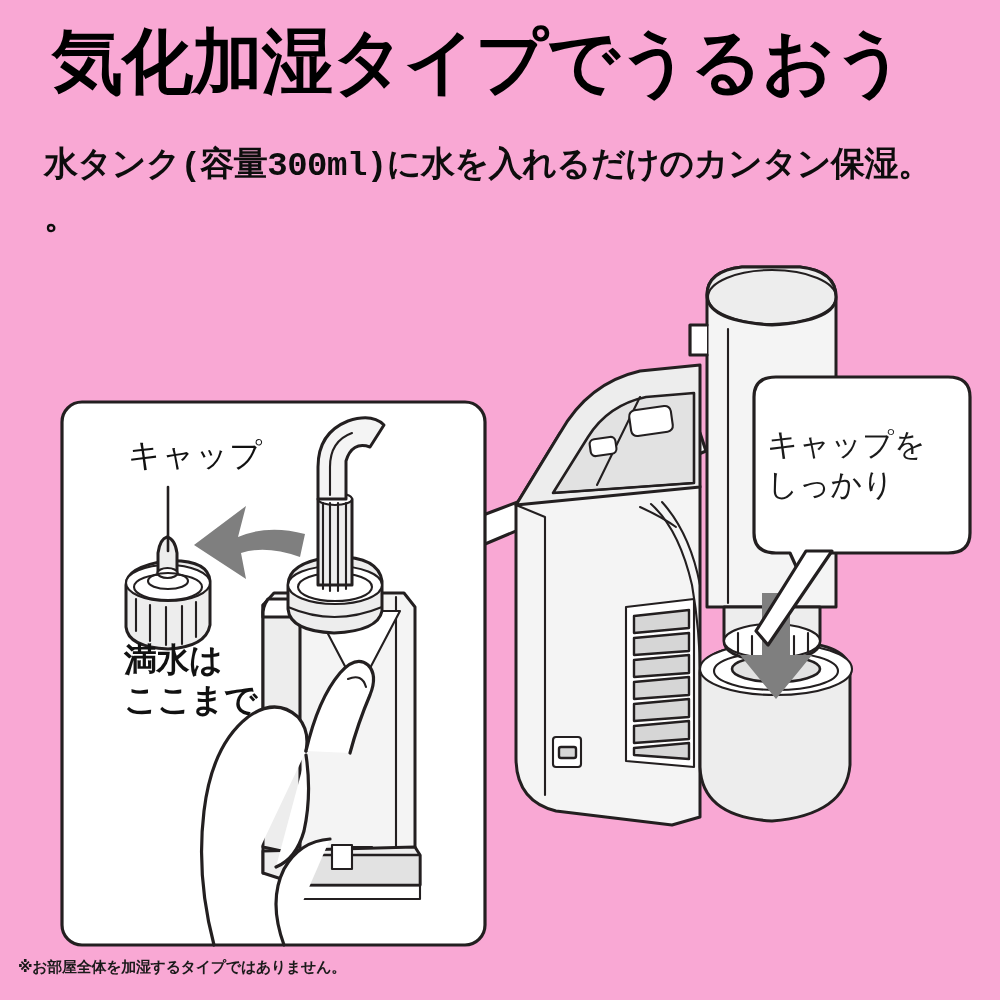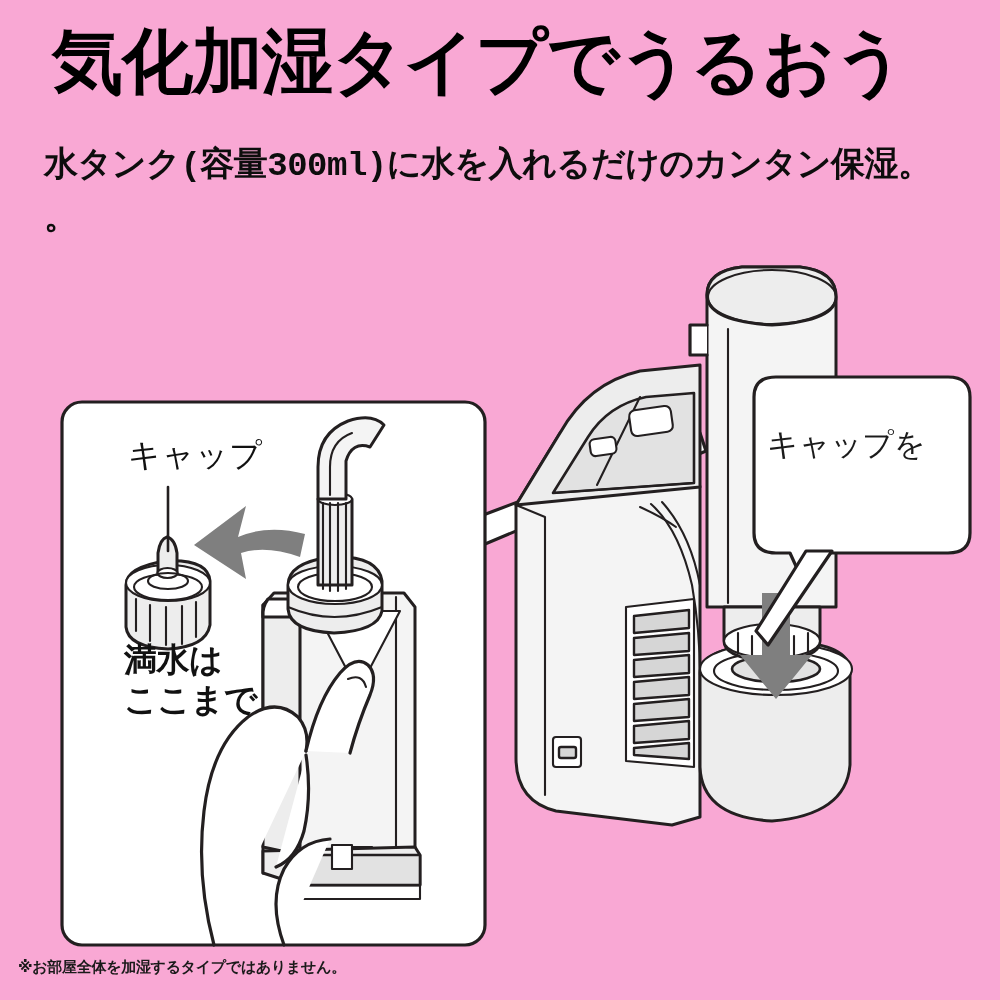--- a/index.html
+++ b/index.html
@@ -388,17 +388,18 @@
 
   <div class="ill-label" id="label-cap">キャップ</div>
 
   <div class="ill-label" id="label-fullwater">
     <span class="ln">満水は</span>
     <span class="ln">ここまで</span>
   </div>
 
   <div class="ill-label" id="callout-text">
     <span class="ln">キャップを</span>
+    <span class="ln">しっかり</span>
   </div>
 
   <div class="footnote">※お部屋全体を加湿するタイプではありません。</div>
 
 </div>
 
 </body></html>

